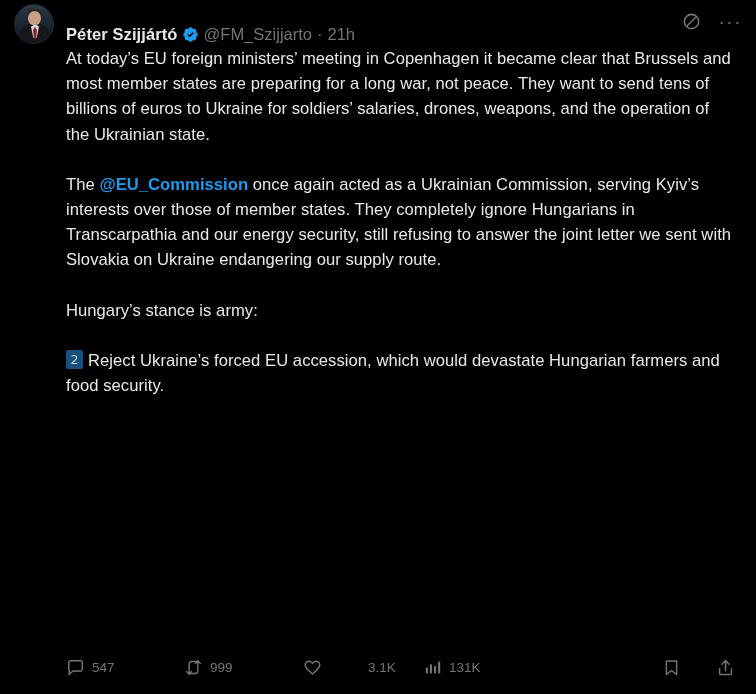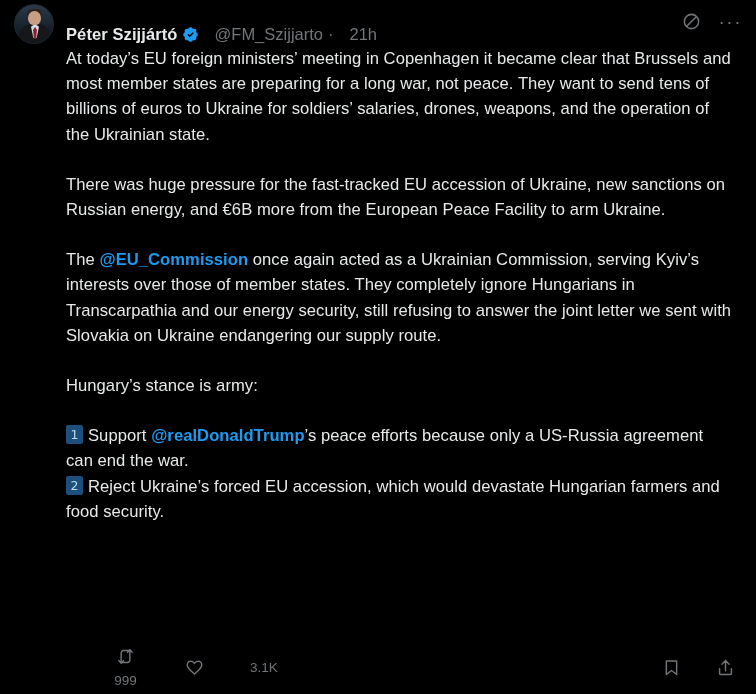--- a/index.html
+++ b/index.html
@@ -99,21 +99,21 @@
     letter-spacing: 0.1px;
   }
   .verified {
     margin-left: 4px;
     display: inline-flex;
     align-items: center;
   }
   .handle, .sep, .time {
     color: #71767b;
     font-weight: 400;
-    margin-left: 16px;
+    margin-left: 5px;
   }
   .sep { margin-left: 5px; }
   .head-right {
     position: absolute;
     right: 14px;
     top: 12px;
     display: flex;
     align-items: center;
     gap: 18px;
   }
@@ -174,21 +174,21 @@
   }
   .act {
     display: flex;
     align-items: center;
     gap: 7px;
     cursor: pointer;
     color: #71767b;
   }
   .act .cnt { font-size: 13.5px; color: #71767b; }
   .a-reply { width: 118px; }
-  .a-retweet { width: 119px; flex-direction: column; }
+  .a-retweet { width: 119px; }
   .a-like { width: 120px; gap: 46px; }
   .a-views { width: 150px; }
   .spacer { flex: 1; }
   .a-bookmark { margin-right: 28px; }
   svg { display: block; }
 </style>
 </head>
 <body>
 
 <div class="tweet">
@@ -220,45 +220,64 @@
       <svg width="19" height="19" viewBox="0 0 24 24">
           <circle cx="12" cy="12" r="9" fill="none" stroke="#71767b" stroke-width="1.9"></circle>
           <line x1="5.6" y1="18.4" x2="18.4" y2="5.6" stroke="#71767b" stroke-width="1.9"></line>
         </svg>
     </span>
     <span class="icon-btn dots">···</span>
   </div>
 
   <div class="body-text">
     <p class="para">At today’s EU foreign ministers’ meeting in Copenhagen it became clear that Brussels and most member states are preparing for a long war, not peace. They want to send tens of billions of euros to Ukraine for soldiers’ salaries, drones, weapons, and the operation of the Ukrainian state.</p>
-    <p class="para">There was huge pressure for the fast-tracked EU accession of Ukraine, new sanctions on Russian energy, and €6B more from the European Peace Facility to arm Ukraine.</p>
     <p class="para"><span>The </span><a class="mention" href="#">@EU_Commission</a><span> once again acted as a Ukrainian Commission, serving Kyiv’s interests over those of member states. They completely ignore Hungarians in Transcarpathia and our energy security, still refusing to answer the joint letter we sent with Slovakia on Ukraine endangering our supply route.</span></p>
     <p class="para">Hungary’s stance is army:</p>
     <p class="para tight">
-      <span class="list-line"><span class="numbox">1</span><span>Support </span><a class="mention" href="#">@realDonaldTrump</a><span>’s peace efforts because only a US-Russia agreement can end the war.</span></span>
       <span class="list-line"><span class="numbox">2</span><span>Reject Ukraine’s forced EU accession, which would devastate Hungarian farmers and food security.</span></span>
     </p>
   </div>
 
   <div class="actions">
+    <div class="act a-reply">
+      <span>
+        <svg width="19" height="19" viewBox="0 0 24 24">
+            <path fill="none" stroke="#71767b" stroke-width="1.8" d="M3.5 5.5c0-1.1.9-2 2-2h13c1.1 0 2 .9 2 2v9c0 1.1-.9 2-2 2H9l-5 4v-4H5.5c-1.1 0-2-.9-2-2z"></path>
+          </svg>
+      </span>
+      <span class="cnt">547</span>
+    </div>
     <div class="act a-retweet">
       <span>
         <svg width="19" height="19" viewBox="0 0 24 24">
             <path fill="none" stroke="#71767b" stroke-width="1.8" stroke-linecap="round" stroke-linejoin="round" d="M6.5 20.5V7.5a3 3 0 0 1 3-3h7M6.5 20.5l-3-3.3M6.5 20.5l3-3.3M17.5 3.5v13a3 3 0 0 1-3 3h-7M17.5 3.5l3 3.3M17.5 3.5l-3 3.3"></path>
           </svg>
       </span>
       <span class="cnt">999</span>
     </div>
     <div class="act a-like">
       <span>
         <svg width="19" height="19" viewBox="0 0 24 24">
             <path fill="none" stroke="#71767b" stroke-width="1.8" d="M12 20.3l-1.4-1.3C5.7 14.6 2.8 12 2.8 8.7 2.8 6.1 4.8 4 7.4 4c1.5 0 2.9.7 3.8 1.8l.8 1 .8-1C13.7 4.7 15.1 4 16.6 4c2.6 0 4.6 2.1 4.6 4.7 0 3.3-2.9 5.9-7.8 10.3z"></path>
           </svg>
       </span>
       <span class="cnt">3.1K</span>
+    </div>
+    <div class="act a-views">
+      <span>
+        <svg width="19" height="19" viewBox="0 0 24 24">
+            <g fill="#71767b">
+              <rect x="3.5" y="12" width="2.6" height="7.5" rx="0.6"></rect>
+              <rect x="8.7" y="8" width="2.6" height="11.5" rx="0.6"></rect>
+              <rect x="13.9" y="10" width="2.6" height="9.5" rx="0.6"></rect>
+              <rect x="19.1" y="4.5" width="2.6" height="15" rx="0.6"></rect>
+            </g>
+          </svg>
+      </span>
+      <span class="cnt">131K</span>
     </div>
     <div class="spacer"></div>
     <div class="act a-bookmark">
       <span>
         <svg width="19" height="19" viewBox="0 0 24 24">
             <path fill="none" stroke="#71767b" stroke-width="1.8" stroke-linejoin="round" d="M5.5 3.8h13v17l-6.5-5-6.5 5z"></path>
           </svg>
       </span>
       <span class="cnt"></span>
     </div>

